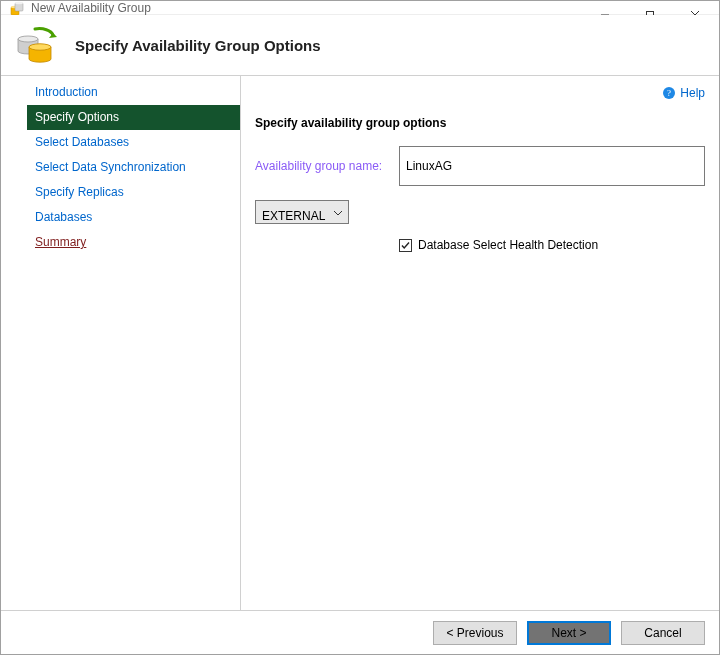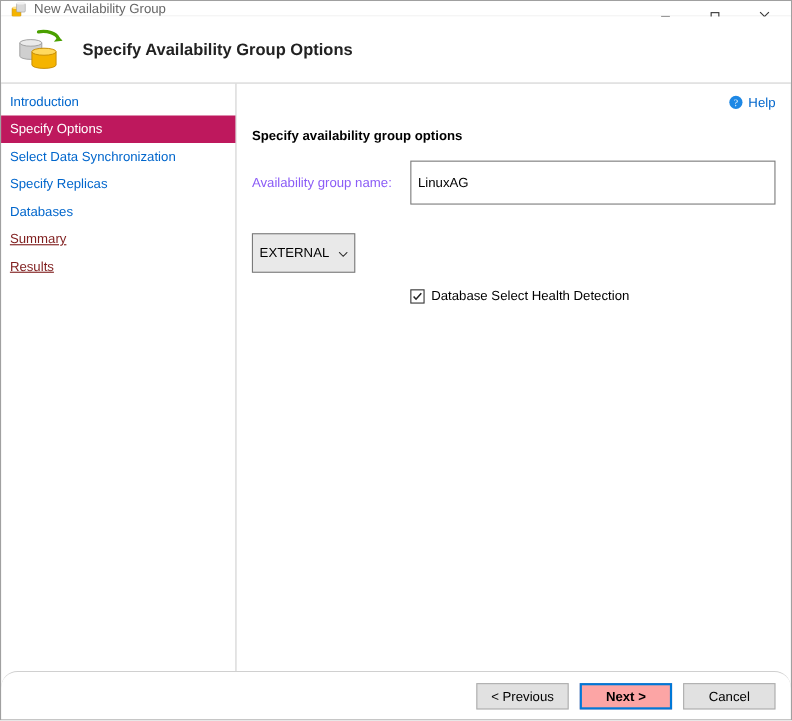--- a/index.html
+++ b/index.html
@@ -48,37 +48,37 @@
   .header-band .big-icon {
     width: 44px; height: 44px; margin-right: 18px;
   }
   .header-band .heading {
     font-size: 15px; font-weight: 600; color: #222;
   }
   .divider {
     height: 1px; background: #d0d0d0;
   }
   .body {
-    flex: 1; display: flex; min-height: 0;
+    flex: 1; display: flex; min-height: 0; padding-left: 26px;
   }
   .sidebar {
     width: 214px;
     border-right: 1px solid #d0d0d0;
     padding-top: 4px;
   }
   .nav-item {
     padding: 5px 8px;
     color: #0066cc;
     cursor: pointer;
     font-size: 12px;
     line-height: 15px;
   }
   .nav-item.muted { color: #7f1d1d; text-decoration: underline; }
   .nav-item.selected {
-    background: #be185d;
+    background: #14532d;
     color: #fff;
   }
   .content {
     flex: 1; position: relative;
     padding: 8px 14px;
     display: flex; flex-direction: column;
   }
   .help-row {
     display: flex; justify-content: flex-end; align-items: center;
     height: 18px; margin-bottom: 14px;
@@ -101,27 +101,26 @@
   }
   .text-input {
     flex: 1;
     height: 40px;
     border: 1px solid #7a7a7a;
     padding: 2px 6px;
     font-family: inherit; font-size: 12px;
   }
   .select-wrap {
     position: relative;
-    width: 94px; height: 36px;
+    width: 94px; height: 24px;
     border: 1px solid #7a7a7a;
     background: #e9e9e9;
-    display: flex; align-items: center;
+    display: flex; align-items: flex-end;
     padding-left: 6px;
     cursor: pointer;
-    margin-top: 12px;
   }
   .select-wrap .sel-arrow {
     position: absolute; right: 6px; top: 50%;
     transform: translateY(-50%);
   }
   .checkbox-row {
     display: flex; align-items: center; margin-left: 144px;
   }
   .checkbox {
     width: 13px; height: 13px;
@@ -129,33 +128,32 @@
     margin-right: 6px;
     display: flex; align-items: center; justify-content: center;
     font-size: 10px; line-height: 10px;
     background: #fff;
   }
   .content-spacer { flex: 1; }
   .footer {
     height: 44px;
     border-top: 1px solid #d0d0d0;
     display: flex; align-items: center; justify-content: flex-end;
-    padding: 0 14px; gap: 10px; border-radius: 15px;
+    padding: 0 14px; gap: 10px;
   }
   .btn {
     width: 84px; height: 24px;
     background: #e1e1e1;
     border: 1px solid #adadad;
     font-family: inherit; font-size: 12px;
     cursor: pointer;
   }
   .btn.primary {
     border: 2px solid #0078d7;
-    background: #fca5a5;
-    font-weight: bold;
+    background: #737373;
   }
 </style>
 </head>
 <body>
 
 <div class="window">
 
   <div class="titlebar">
     <span class="app-icon">
       <svg viewBox="0 0 16 16">
@@ -201,25 +199,25 @@
     </span>
     <span class="heading">Specify Availability Group Options</span>
   </div>
   <div class="divider"></div>
 
   <div class="body">
 
     <div class="sidebar">
       <div class="nav-item">Introduction</div>
       <div class="nav-item selected">Specify Options</div>
+      <div class="nav-item">Select Databases</div>
       <div class="nav-item">Select Data Synchronization</div>
       <div class="nav-item">Specify Replicas</div>
       <div class="nav-item">Databases</div>
       <div class="nav-item muted">Summary</div>
-      <div class="nav-item muted">Results</div>
     </div>
 
     <div class="content">
       <div class="help-row">
         <span class="help-link">
           <span class="help-icon">
             <svg viewBox="0 0 14 14">
                 <circle cx="7" cy="7" r="6" fill="#1e88e5"></circle>
                 <text x="7" y="10" text-anchor="middle" font-size="9" fill="#fff" font-family="Segoe UI">?</text>
               </svg>

